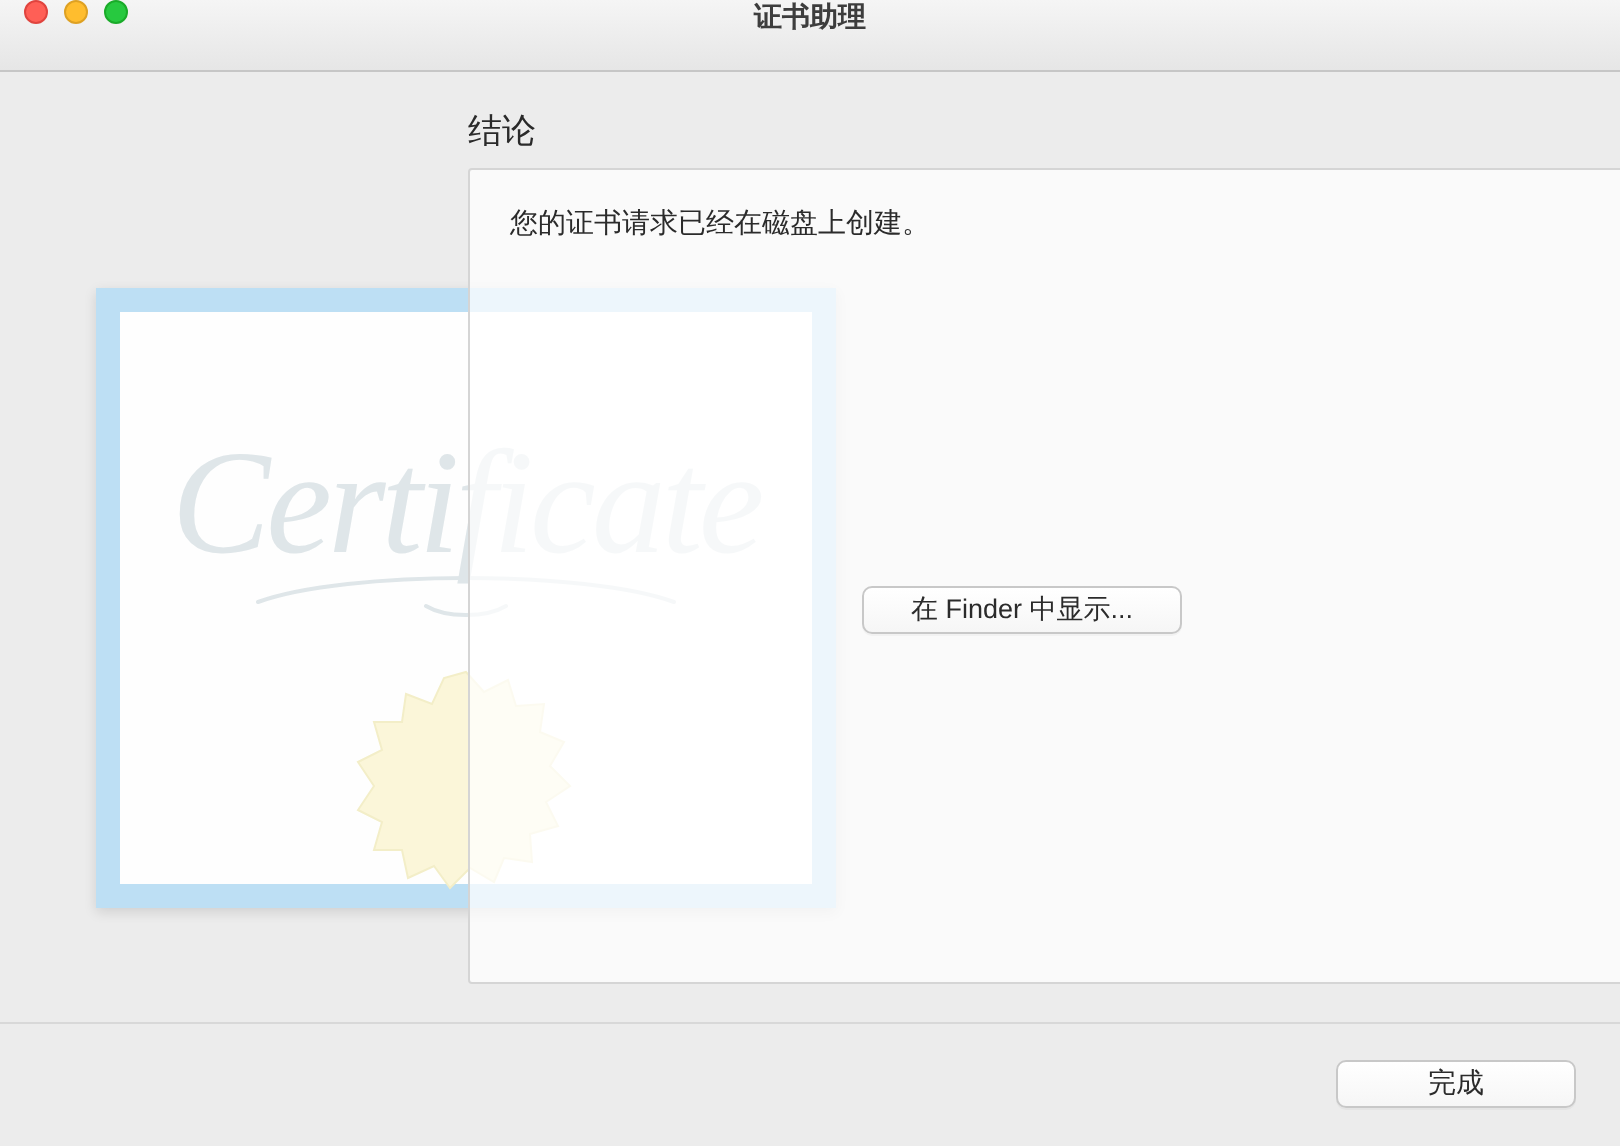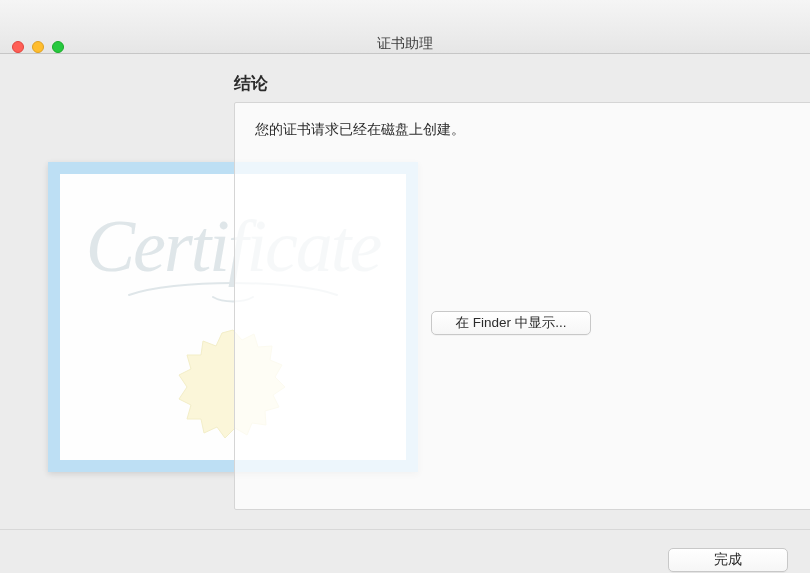--- a/index.html
+++ b/index.html
@@ -5,26 +5,27 @@
     * { box-sizing: border-box; margin: 0; padding: 0; }
     body {
       width: 810px;
       height: 573px;
       background: #ececec;
       font-family: -apple-system, "Helvetica Neue", Helvetica, Arial, sans-serif;
       overflow: hidden;
       position: relative;
     }
     .titlebar {
-      height: 54px;
+      height: 36px;
       background: linear-gradient(#f5f5f5, #e6e6e6);
       border-bottom: 1px solid #c6c6c6;
       display: flex;
-      align-items: flex-end;
+      align-items: flex-start;
       position: relative;
+      font-weight: bold;
     }
     .traffic-lights {
       display: flex;
       gap: 8px;
       margin-left: 12px;
     }
     .light {
       width: 12px;
       height: 12px;
       border-radius: 50%;
@@ -43,21 +44,21 @@
     .content {
       position: relative;
       width: 100%;
       height: calc(100% - 38px);
     }
     .heading {
       position: absolute;
       left: 234px;
       top: 18px;
       font-size: 17px;
-      font-weight: bold;
+      font-weight: normal;
       color: #2a2a2a;
     }
     .panel {
       position: absolute;
       left: 234px;
       top: 48px;
       width: 624px;
       height: 408px;
       background: rgba(255,255,255,0.72);
       border: 1px solid #d5d5d5;
@@ -97,20 +98,21 @@
       z-index: 0;
     }
     .cert-inner {
       width: 100%;
       height: 100%;
       position: relative;
       display: flex;
       flex-direction: column;
       align-items: center;
       overflow: hidden;
+      margin-top: 24px;
     }
     .cert-word {
       font-family: "Snell Roundhand", "Brush Script MT", cursive;
       font-size: 74px;
       color: #dfe6e9;
       margin-top: 30px;
       font-style: italic;
       letter-spacing: -2px;
       white-space: nowrap;
     }

